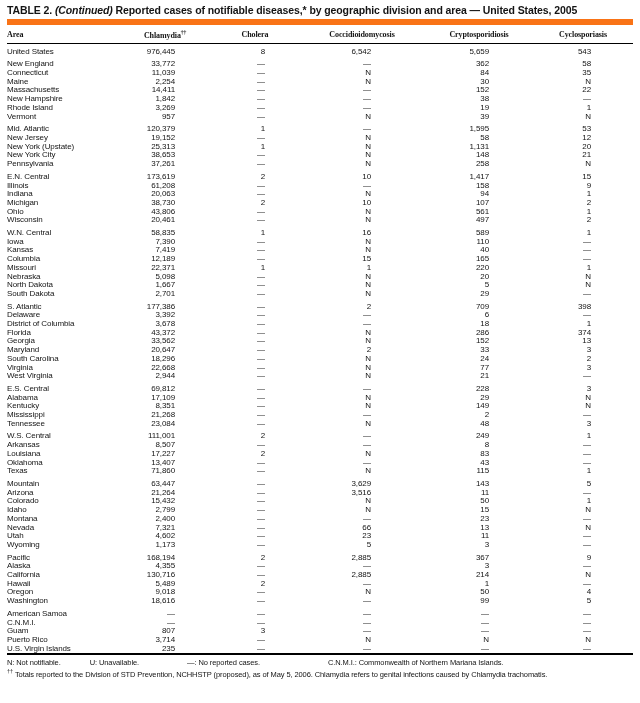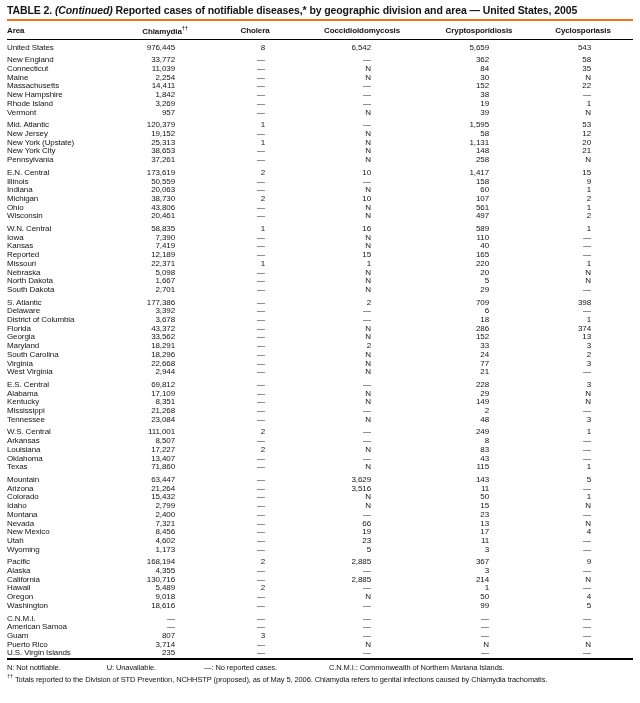--- a/index.html
+++ b/index.html
@@ -11,21 +11,21 @@
     overflow: hidden;
   }
   .page { width: 640px; height: 703px; position: relative; }
 
   .title {
     margin: 3px 7px 0 7px;
     padding: 1px 0 3px 0;
     font-size: 10.5px;
     font-weight: bold;
     letter-spacing: -0.1px;
-    border-bottom: 2px solid #f97316;
+    border-bottom: 6px solid #f97316;
     white-space: nowrap;
   }
   .title .bi { font-style: italic; }
 
   table.data {
     margin: 0 7px;
     width: 626px;
     border-collapse: collapse;
     table-layout: fixed;
     border-bottom: 2px solid #000;
@@ -38,20 +38,21 @@
   col.c-cyc   { width: 100px; }
 
   thead th {
     font-size: 8px;
     font-weight: bold;
     padding: 4px 0 3px 0;
     border-bottom: 1.5px solid #000;
     text-align: center;
     white-space: nowrap;
     letter-spacing: -0.1px;
+    font-family: Liberation Serif, serif;
   }
   thead th.area { text-align: left; }
   thead th sup { font-size: 5.5px; vertical-align: super; }
 
   td {
     font-size: 8px;
     line-height: 8.7px;
     height: 8.7px;
     padding: 0;
     white-space: nowrap;
@@ -67,23 +68,23 @@
   tr.bold td { font-weight: normal; }
   tr.spacer td { height: 4px; line-height: 4px; }
 
   .footnotes {
     margin: 3px 7px 0 7px;
     font-size: 7.5px;
     letter-spacing: -0.1px;
   }
   .legend { white-space: nowrap; }
   .legend .legend-item { margin-right: 16px; }
-  .legend .legend-item.g1 { margin-right: 26px; }
+  .legend .legend-item.g1 { margin-right: 9px; }
   .legend .legend-item.g2 { margin-right: 48px; padding-left: 20px; }
-  .legend .legend-item.g3 { margin-right: 52px; }
+  .legend .legend-item.g3 { margin-right: 68px; }
   .dagger-note { margin-top: 1px; white-space: nowrap; }
   .dagger-note sup { font-size: 5.5px; vertical-align: super; margin-right: 2px; }
   .dagger-note .it { }
 </style>
 </head>
 <body>
 
 <div class="page">
 
   <div class="title">
@@ -231,32 +232,32 @@
         <tr class="bold">
           <td class="area">E.N. Central</td>
           <td class="num n0">173,619</td>
           <td class="num n1">2</td>
           <td class="num n2">10</td>
           <td class="num n3">1,417</td>
           <td class="num n4">15</td>
         </tr>
         <tr class="">
           <td class="area">Illinois</td>
-          <td class="num n0">50,559</td>
+          <td class="num n0">61,208</td>
           <td class="num n1">—</td>
           <td class="num n2">—</td>
           <td class="num n3">158</td>
           <td class="num n4">9</td>
         </tr>
         <tr class="">
           <td class="area">Indiana</td>
           <td class="num n0">20,063</td>
           <td class="num n1">—</td>
           <td class="num n2">N</td>
-          <td class="num n3">60</td>
+          <td class="num n3">94</td>
           <td class="num n4">1</td>
         </tr>
         <tr class="">
           <td class="area">Michigan</td>
           <td class="num n0">38,730</td>
           <td class="num n1">2</td>
           <td class="num n2">10</td>
           <td class="num n3">107</td>
           <td class="num n4">2</td>
         </tr>
@@ -297,21 +298,21 @@
         </tr>
         <tr class="">
           <td class="area">Kansas</td>
           <td class="num n0">7,419</td>
           <td class="num n1">—</td>
           <td class="num n2">N</td>
           <td class="num n3">40</td>
           <td class="num n4">—</td>
         </tr>
         <tr class="">
-          <td class="area">Reported</td>
+          <td class="area">Columbia</td>
           <td class="num n0">12,189</td>
           <td class="num n1">—</td>
           <td class="num n2">15</td>
           <td class="num n3">165</td>
           <td class="num n4">—</td>
         </tr>
         <tr class="">
           <td class="area">Missouri</td>
           <td class="num n0">22,371</td>
           <td class="num n1">1</td>
@@ -381,21 +382,21 @@
         <tr class="">
           <td class="area">Georgia</td>
           <td class="num n0">33,562</td>
           <td class="num n1">—</td>
           <td class="num n2">N</td>
           <td class="num n3">152</td>
           <td class="num n4">13</td>
         </tr>
         <tr class="">
           <td class="area">Maryland</td>
-          <td class="num n0">18,291</td>
+          <td class="num n0">20,647</td>
           <td class="num n1">—</td>
           <td class="num n2">2</td>
           <td class="num n3">33</td>
           <td class="num n4">3</td>
         </tr>
         <tr class="">
           <td class="area">South Carolina</td>
           <td class="num n0">18,296</td>
           <td class="num n1">—</td>
           <td class="num n2">N</td>
@@ -547,28 +548,20 @@
           <td class="num n3">23</td>
           <td class="num n4">—</td>
         </tr>
         <tr class="">
           <td class="area">Nevada</td>
           <td class="num n0">7,321</td>
           <td class="num n1">—</td>
           <td class="num n2">66</td>
           <td class="num n3">13</td>
           <td class="num n4">N</td>
-        </tr>
-        <tr class="">
-          <td class="area">New Mexico</td>
-          <td class="num n0">8,456</td>
-          <td class="num n1">—</td>
-          <td class="num n2">19</td>
-          <td class="num n3">17</td>
-          <td class="num n4">4</td>
         </tr>
         <tr class="">
           <td class="area">Utah</td>
           <td class="num n0">4,602</td>
           <td class="num n1">—</td>
           <td class="num n2">23</td>
           <td class="num n3">11</td>
           <td class="num n4">—</td>
         </tr>
         <tr class="">
@@ -627,29 +620,29 @@
           <td class="num n0">18,616</td>
           <td class="num n1">—</td>
           <td class="num n2">—</td>
           <td class="num n3">99</td>
           <td class="num n4">5</td>
         </tr>
         <tr class="spacer">
           <td colspan="6"></td>
         </tr>
         <tr class="">
+          <td class="area">American Samoa</td>
+          <td class="num n0">—</td>
+          <td class="num n1">—</td>
+          <td class="num n2">—</td>
+          <td class="num n3">—</td>
+          <td class="num n4">—</td>
+        </tr>
+        <tr class="">
           <td class="area">C.N.M.I.</td>
-          <td class="num n0">—</td>
-          <td class="num n1">—</td>
-          <td class="num n2">—</td>
-          <td class="num n3">—</td>
-          <td class="num n4">—</td>
-        </tr>
-        <tr class="">
-          <td class="area">American Samoa</td>
           <td class="num n0">—</td>
           <td class="num n1">—</td>
           <td class="num n2">—</td>
           <td class="num n3">—</td>
           <td class="num n4">—</td>
         </tr>
         <tr class="">
           <td class="area">Guam</td>
           <td class="num n0">807</td>
           <td class="num n1">3</td>

